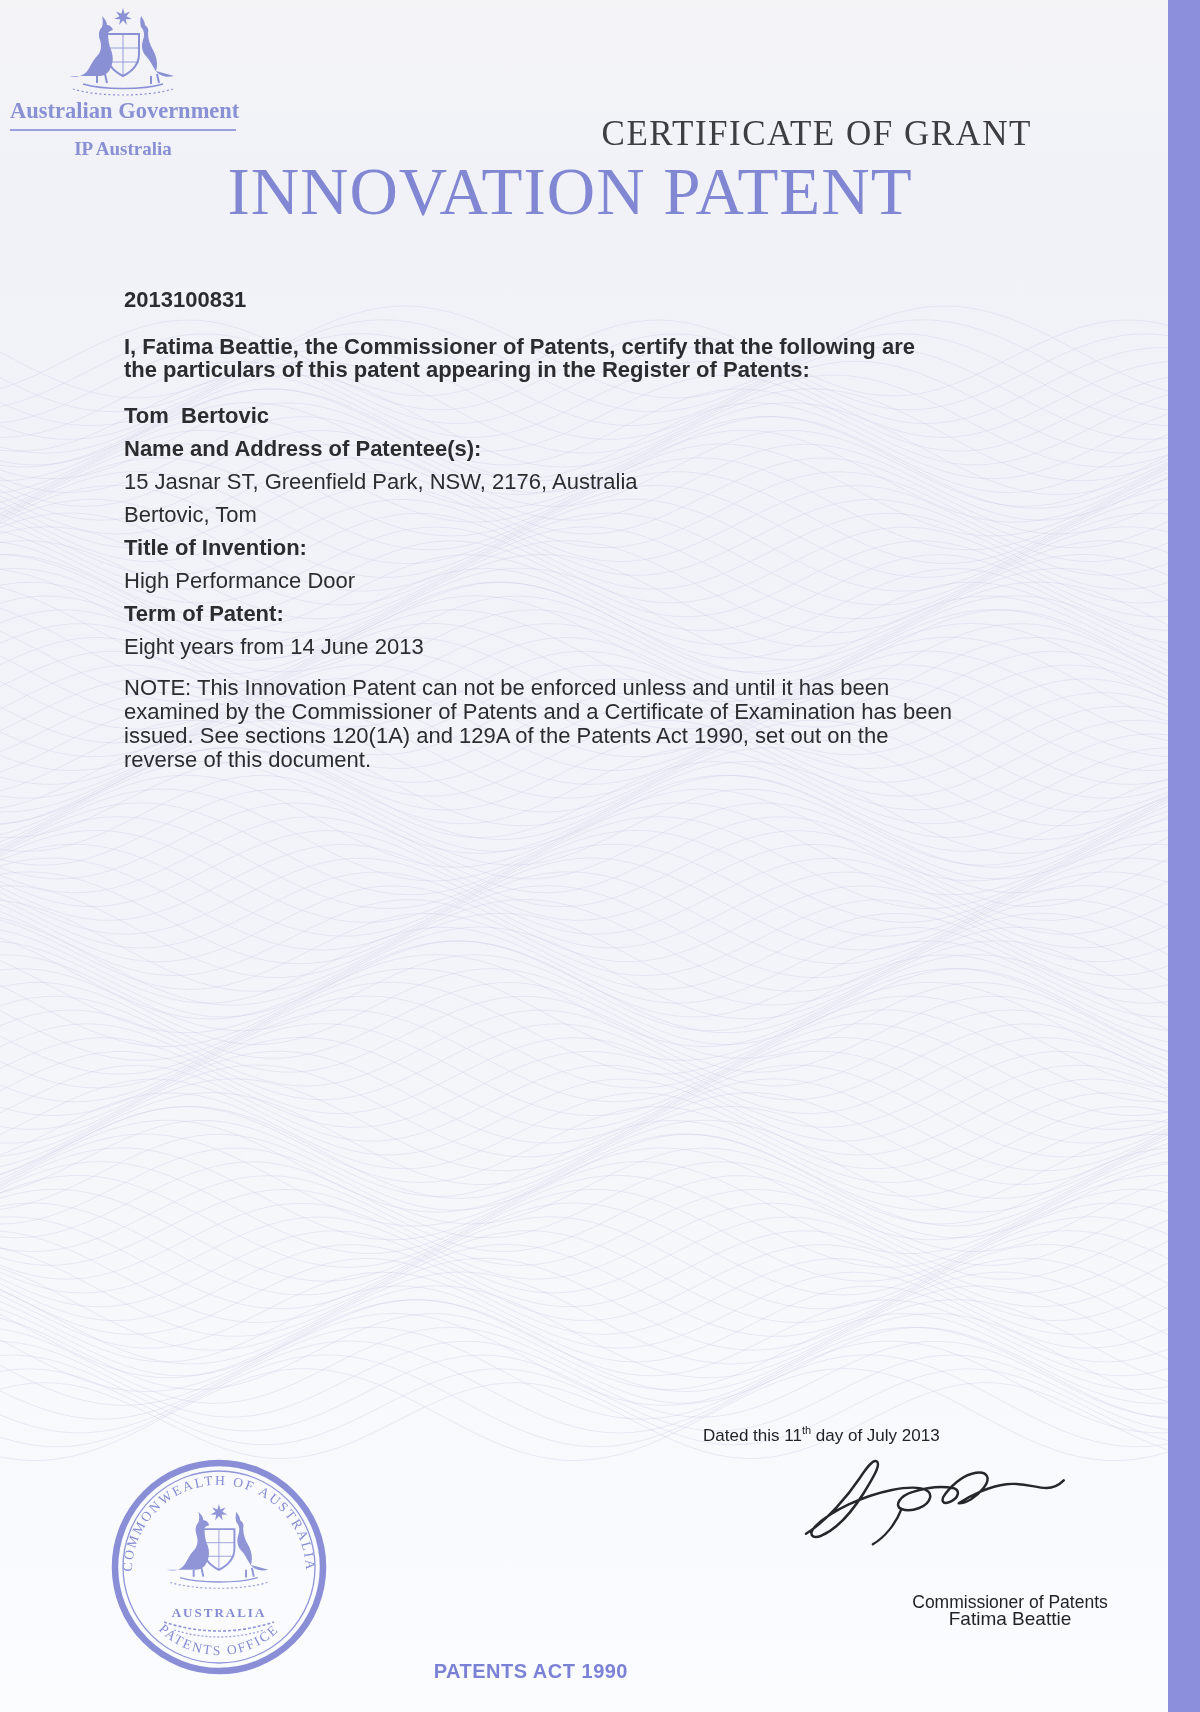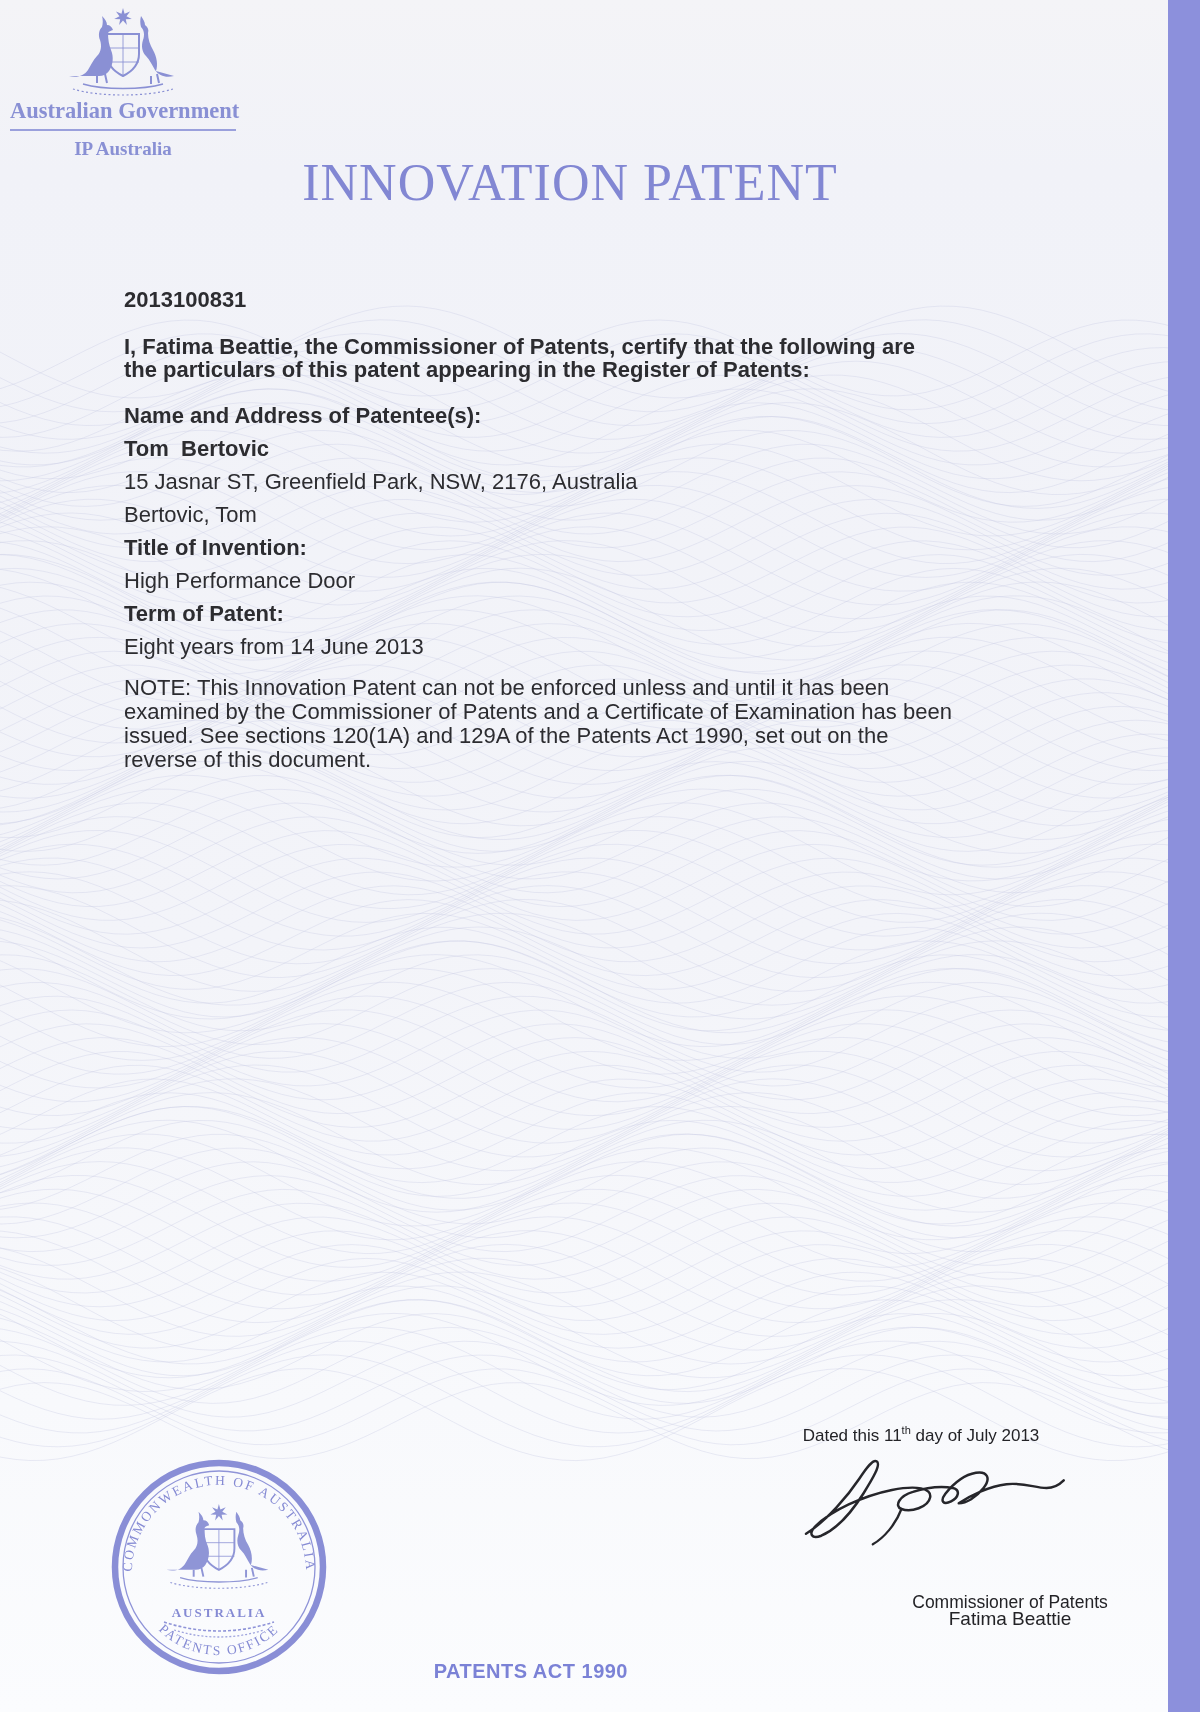--- a/index.html
+++ b/index.html
@@ -14,31 +14,31 @@
 
   .crest-block{position:absolute;left:10px;top:2px;width:226px;text-align:center;}
   .crest{display:block;margin:0 auto;}
   .gov-name{font-family:Liberation Serif, serif;font-weight:bold;font-size:22.5px;color:#8990d4;white-space:nowrap;}
   .gov-rule{height:2px;background:#9aa0dc;margin:5px 0 7px;}
   .agency-name{font-family:"Liberation Serif",serif;font-weight:bold;font-size:19px;color:#8990d4;}
 
   .cert-title{position:absolute;top:114px;left:540px;width:492px;text-align:right;
     font-family:"Liberation Serif",serif;font-size:35px;letter-spacing:1.5px;color:#3d3d42;}
   .patent-title{position:absolute;top:156px;left:110px;width:920px;text-align:center;
-    font-family:"Liberation Serif",serif;font-size:52px;color:#8287d3;letter-spacing:1px;line-height:1.05;}
+    font-family:"Liberation Serif",serif;font-size:67px;color:#8287d3;letter-spacing:1px;line-height:1.05;}
 
   .content{position:absolute;left:124px;top:288px;width:856px;font-size:22px;line-height:23px;}
   .bold{font-weight:bold;}
   .pn{margin:0 0 24px;font-weight:bold;}
   .intro{margin:0 0 26px;font-weight:bold;max-width:828px;}
   .fields p{margin:0 0 15.5px;line-height:17.5px;}
   .pre{white-space:pre-wrap;}
   .note{margin:20px 0 0;line-height:24px;max-width:842px;}
 
-  .dated{position:absolute;left:725px;top:1424px;width:392px;text-align:center;font-size:17px;color:#232327;}
+  .dated{position:absolute;left:703px;top:1424px;width:392px;text-align:left;font-size:17px;color:#232327;}
   .dated sup{font-size:11px;}
   .signature{position:absolute;left:782px;top:1446px;}
   .sig-name{position:absolute;left:820px;top:1608px;width:380px;text-align:center;font-size:19px;color:#232327;}
   .sig-role{position:absolute;left:820px;top:1592px;width:380px;text-align:center;font-size:17.5px;color:#232327;}
 
   .seal{position:absolute;left:104px;top:1452px;opacity:0.95;}
   .seal text{font-family:"Liberation Serif",serif;}
   .act{position:absolute;left:388px;top:1660px;width:240px;text-align:right;
     font-weight:bold;font-size:20px;color:#7b82d6;letter-spacing:0.5px;}
 </style>
@@ -223,28 +223,29 @@
           <path d="M20 85 C45 93 95 93 120 85" fill="none" stroke-width="1.2" stroke-dasharray="2 2.5"></path>
         </g>
       </defs>
       <use href="#armsG" transform="translate(15,2)"></use>
     </svg>
     <div class="gov-name">Australian Government</div>
     <div class="gov-rule"></div>
     <div class="agency-name">IP Australia</div>
   </header>
 
+  <div class="cert-title">CERTIFICATE OF GRANT</div>
   <div class="patent-title">INNOVATION PATENT</div>
 
   <main class="content">
     <p class="pn">2013100831</p>
     <p class="intro">I, Fatima Beattie, the Commissioner of Patents, certify that the following are the particulars of this patent appearing in the Register of Patents:</p>
     <div class="fields">
+      <p class="bold pre">Tom  Bertovic</p>
       <p class="bold">Name and Address of Patentee(s):</p>
-      <p class="bold pre">Tom  Bertovic</p>
       <p>15 Jasnar ST, Greenfield Park, NSW, 2176, Australia</p>
       <p>Bertovic, Tom</p>
       <p class="bold">Title of Invention:</p>
       <p>High Performance Door</p>
       <p class="bold">Term of Patent:</p>
       <p>Eight years from 14 June 2013</p>
     </div>
     <p class="note">NOTE: This Innovation Patent can not be enforced unless and until it has been examined by the Commissioner of Patents and a Certificate of Examination has been issued. See sections 120(1A) and 129A of the Patents Act 1990, set out on the reverse of this document.</p>
   </main>
 

